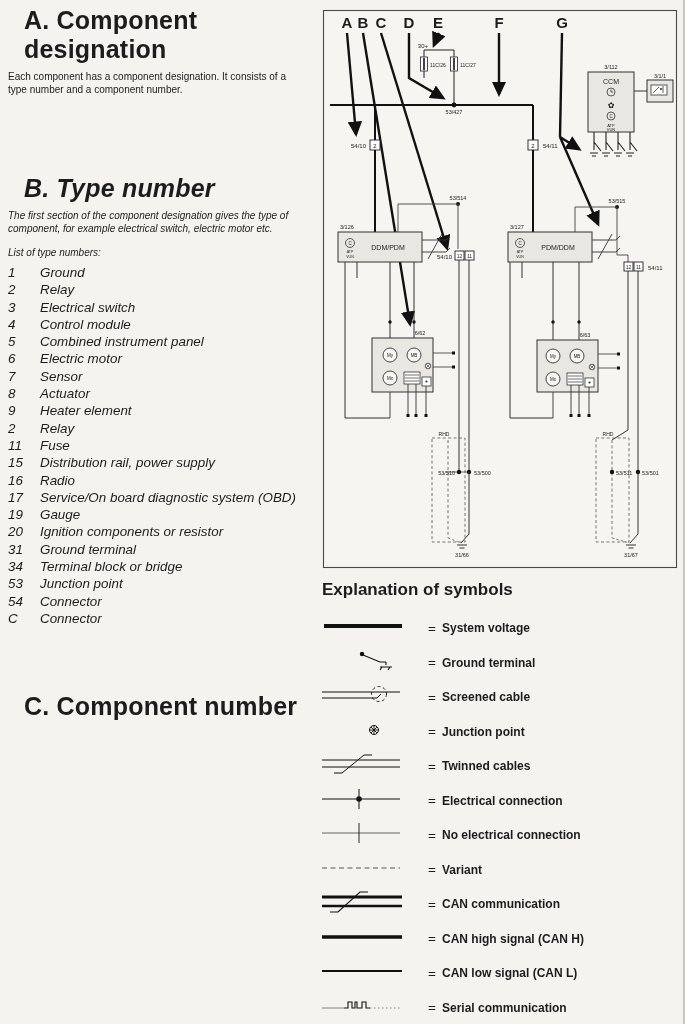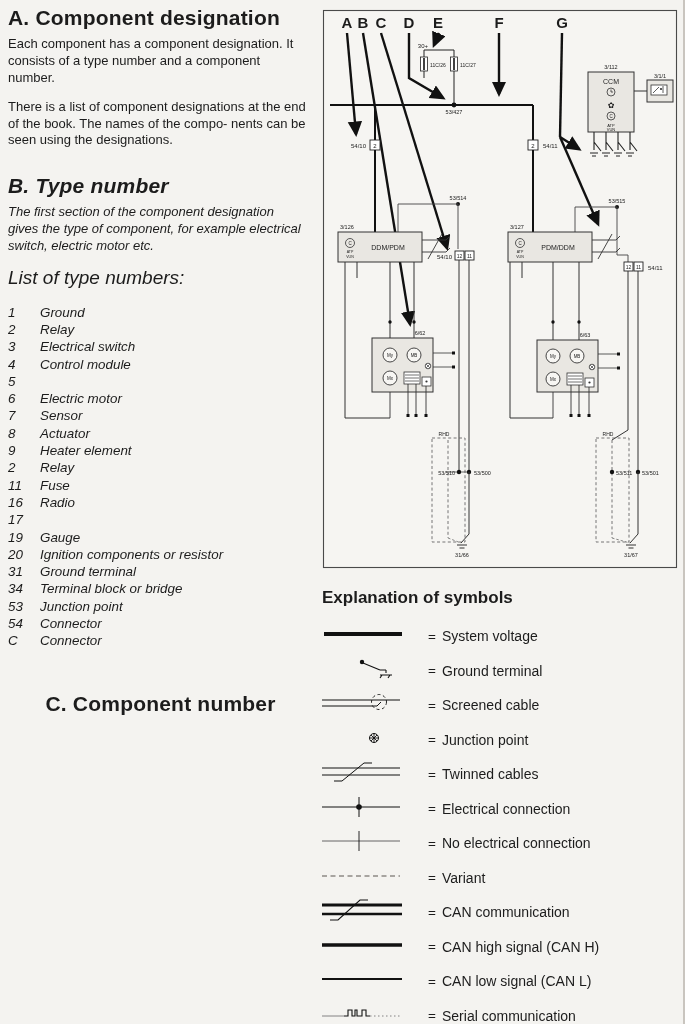--- a/index.html
+++ b/index.html
@@ -2,44 +2,43 @@
 <html><head>
 <meta charset="utf-8">
 <style>
   html,body{margin:0;padding:0;}
   body{
     width:685px;height:1024px;position:relative;overflow:hidden;
     background:#f4f3f0;color:#1c1c1c;
     font-family:"Liberation Sans", sans-serif;
   }
   .abs{position:absolute;}
-  h1{font-size:21px;font-weight:bold;margin:0 0 6px 0;letter-spacing:.2px;}
-  p{font-size:13px;line-height:1.3;margin:0 0 12px 0;width:298px;}
-  .list-title{font-size:19px;margin-bottom:15px;}
+  h1{font-size:25px;font-weight:bold;margin:0 0 6px 16px;letter-spacing:.2px;}
+  p{font-size:10px;line-height:1.3;margin:0 0 12px 0;width:298px;}
+  .list-title{font-size:10px;margin-bottom:6px;}
   .type-row{display:flex;font-size:13.4px;line-height:17.3px;}
   .type-num{width:32px;flex:0 0 32px;}
   
   #diagram-wrap{left:320px;top:4px;width:364px;height:572px;}
   svg text{font-family:"Liberation Sans", sans-serif;fill:#1c1c1c;}
   
   #symbols{left:322px;top:576px;width:360px;}
-  #symbols h2{font-size:17px;font-weight:bold;margin:12px 0 16px 0;}
+  #symbols h2{font-size:17px;font-weight:bold;margin:4px 0 16px 0;}
   .symrow{display:flex;align-items:center;height:24px;margin-bottom:10.5px;}
   .symcell{width:106px;flex:0 0 106px;}
   .eq{width:14px;flex:0 0 14px;font-size:13.5px;text-align:left;}
-  .slabel{font-size:14px;}
+  .slabel{font-size:12px;font-weight:bold;}
   .edge{position:absolute;right:0;top:0;width:2px;height:1024px;background:#c9c5bf;}
 </style>
 </head>
 <body>
 
 <div class="abs" style="left:8px;top:6px;width:305px;">
   <h1>A. Component designation</h1>
   <p>Each component has a component designation. It consists of a type number and a component number.</p>
-  <p>There is a list of component designations at the end of the book. The names of the compo- nents can be seen using the designations.</p>
 </div>
 
 <div class="abs" style="left:8px;top:174px;width:305px;font-style:italic;">
   <h1>B. Type number</h1>
   <p>The first section of the component designation gives the type of component, for example electrical switch, electric motor etc.</p>
   <div class="list-title">List of type numbers:</div>
   <div>
     <div class="type-row">
         <span class="type-num">1</span>
         <span>Ground</span>
@@ -51,20 +50,21 @@
     <div class="type-row">
         <span class="type-num">3</span>
         <span>Electrical switch</span>
       </div>
     <div class="type-row">
         <span class="type-num">4</span>
         <span>Control module</span>
       </div>
     <div class="type-row">
         <span class="type-num">5</span>
+        <span>Combined instrument panel</span>
       </div>
     <div class="type-row">
         <span class="type-num">6</span>
         <span>Electric motor</span>
       </div>
     <div class="type-row">
         <span class="type-num">7</span>
         <span>Sensor</span>
       </div>
     <div class="type-row">
@@ -77,25 +77,30 @@
       </div>
     <div class="type-row">
         <span class="type-num">2</span>
         <span>Relay</span>
       </div>
     <div class="type-row">
         <span class="type-num">11</span>
         <span>Fuse</span>
       </div>
     <div class="type-row">
+        <span class="type-num">15</span>
+        <span>Distribution rail, power supply</span>
+      </div>
+    <div class="type-row">
         <span class="type-num">16</span>
         <span>Radio</span>
       </div>
     <div class="type-row">
         <span class="type-num">17</span>
+        <span>Service/On board diagnostic system (OBD)</span>
       </div>
     <div class="type-row">
         <span class="type-num">19</span>
         <span>Gauge</span>
       </div>
     <div class="type-row">
         <span class="type-num">20</span>
         <span>Ignition components or resistor</span>
       </div>
     <div class="type-row">
@@ -114,21 +119,21 @@
         <span class="type-num">54</span>
         <span>Connector</span>
       </div>
     <div class="type-row">
         <span class="type-num">C</span>
         <span>Connector</span>
       </div>
   </div>
 </div>
 
-<div class="abs" style="left:8px;top:692px;width:305px;text-align:center;">
+<div class="abs" style="left:8px;top:692px;width:305px;">
   <h1>C. Component number</h1>
 </div>
 
 <div class="abs" id="diagram-wrap">
 <svg width="364" height="572" viewBox="320 4 364 572">
   <defs>
     <marker id="ah" markerWidth="8" markerHeight="8" refX="5.2" refY="3" orient="auto">
       <path d="M0,0 L6.5,3 L0,6 z" fill="#111"></path>
     </marker>
   </defs>

